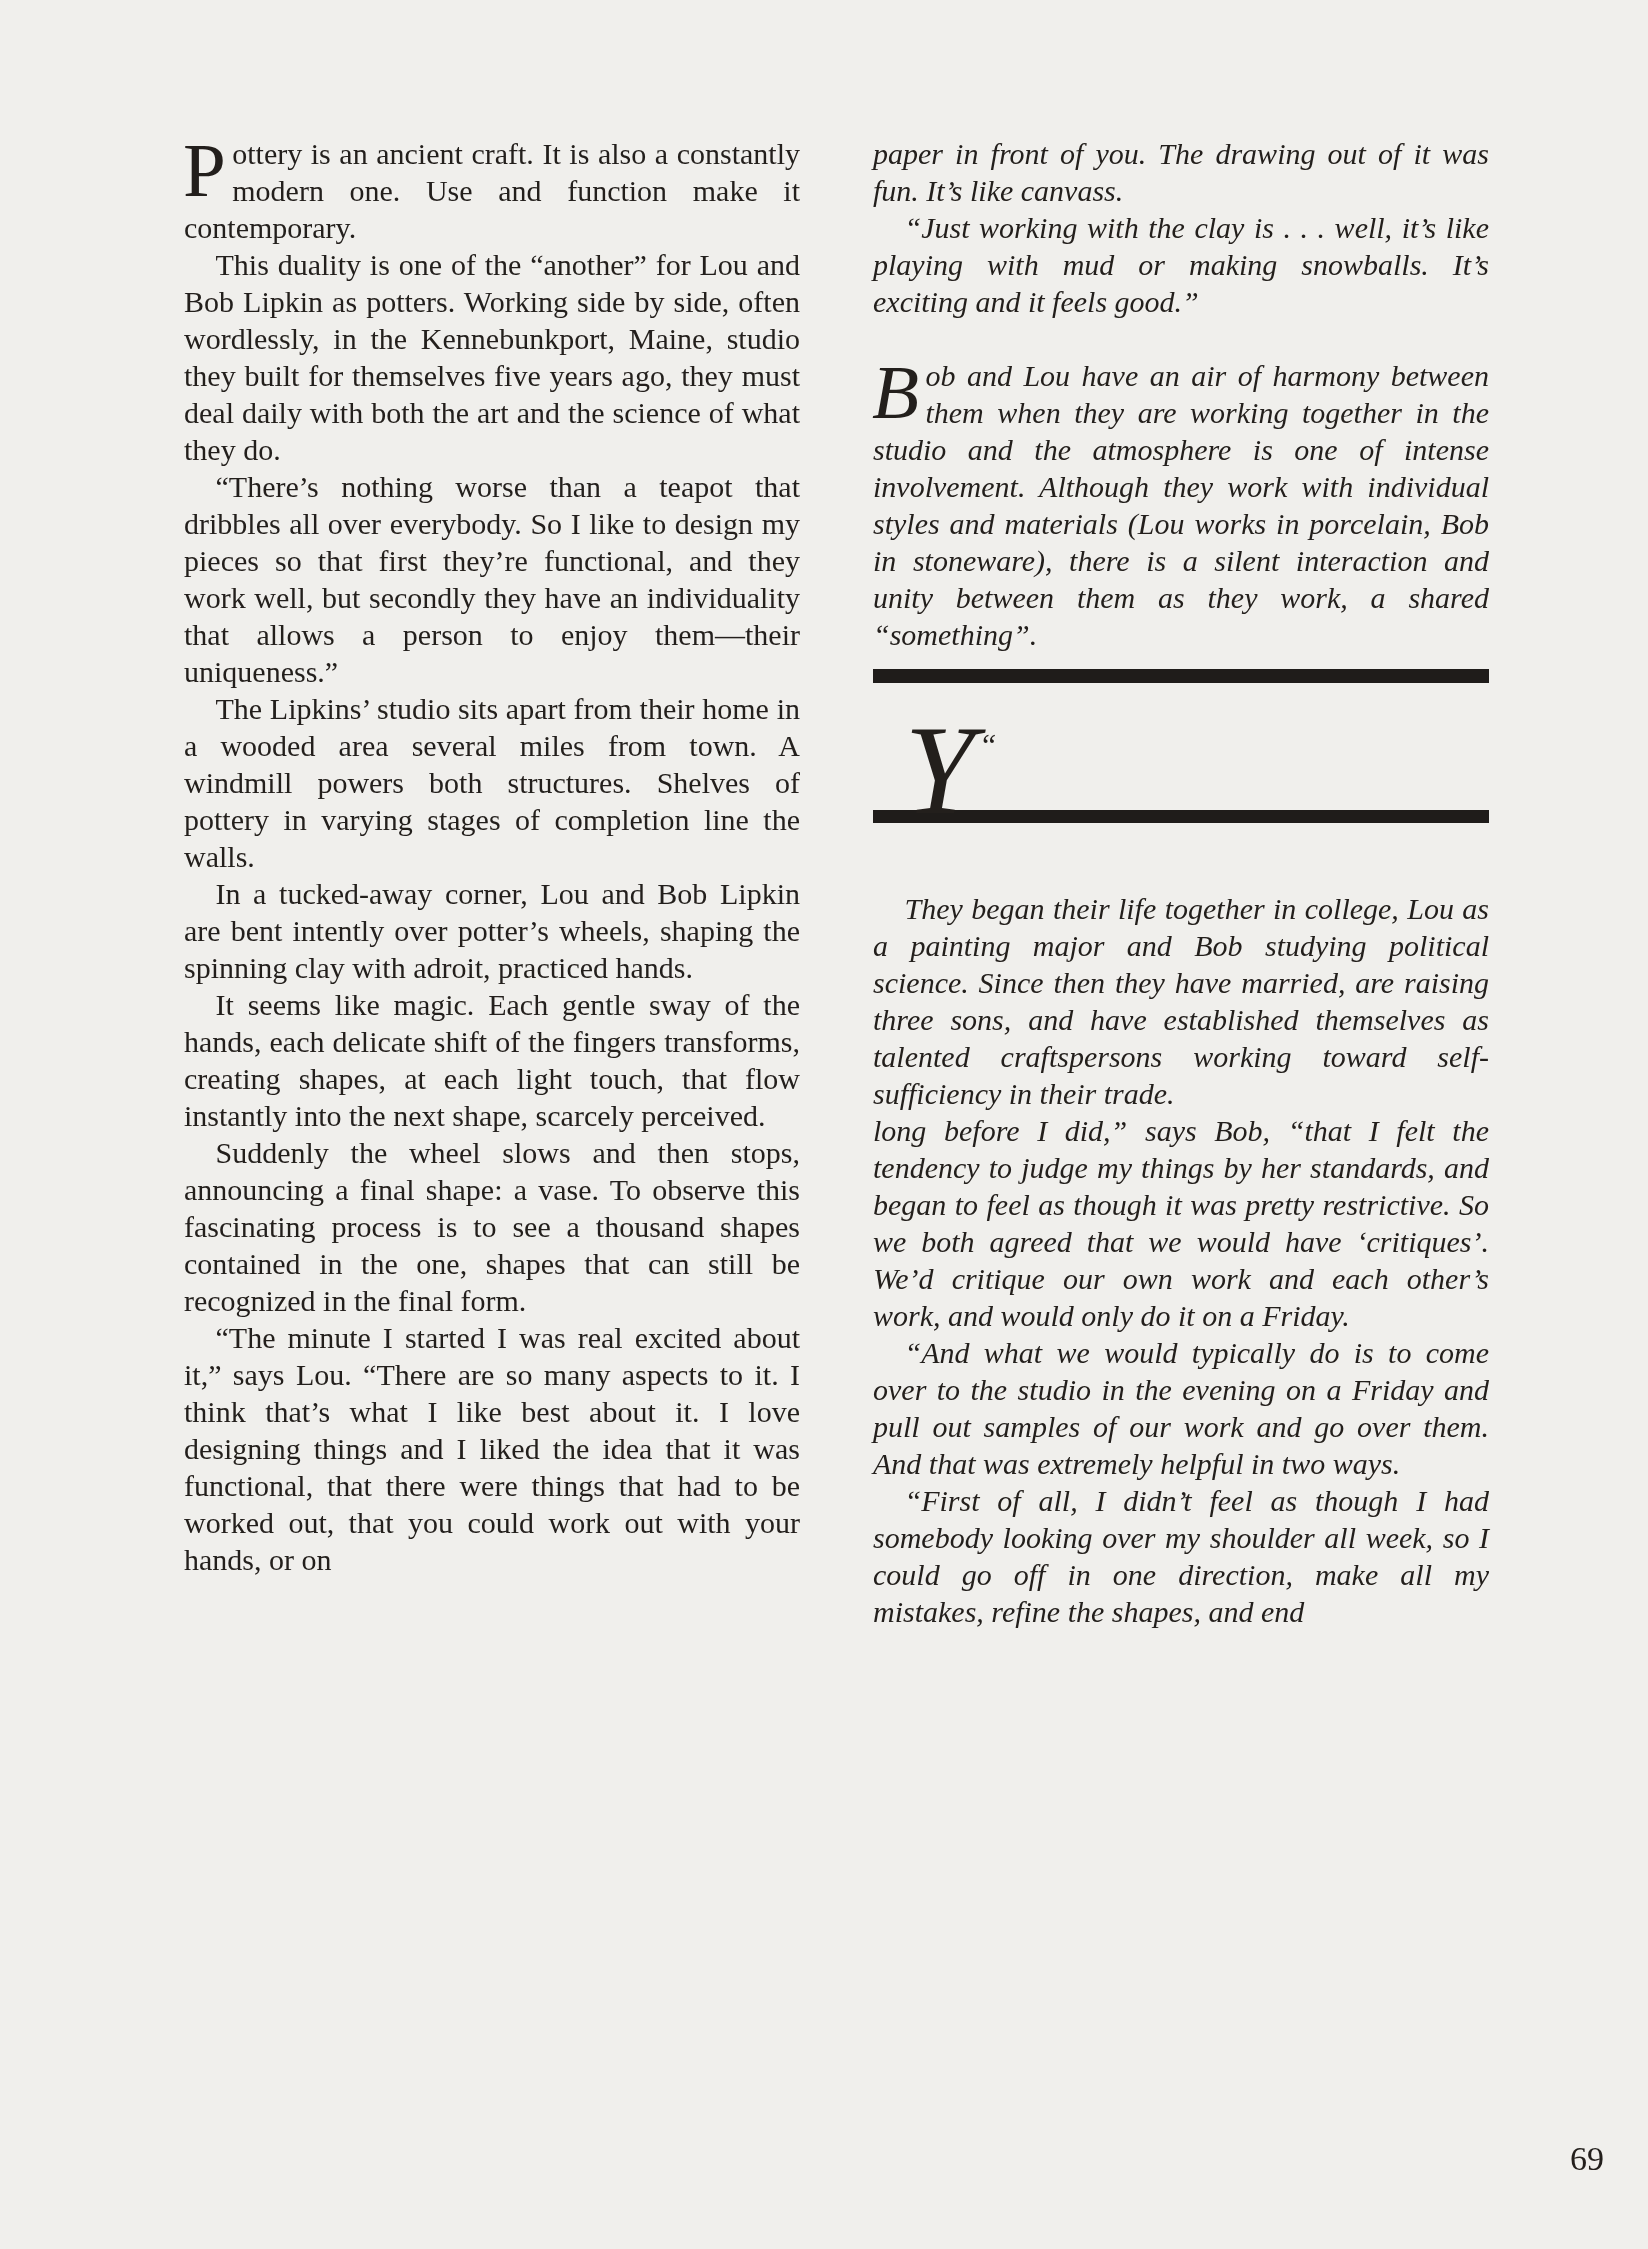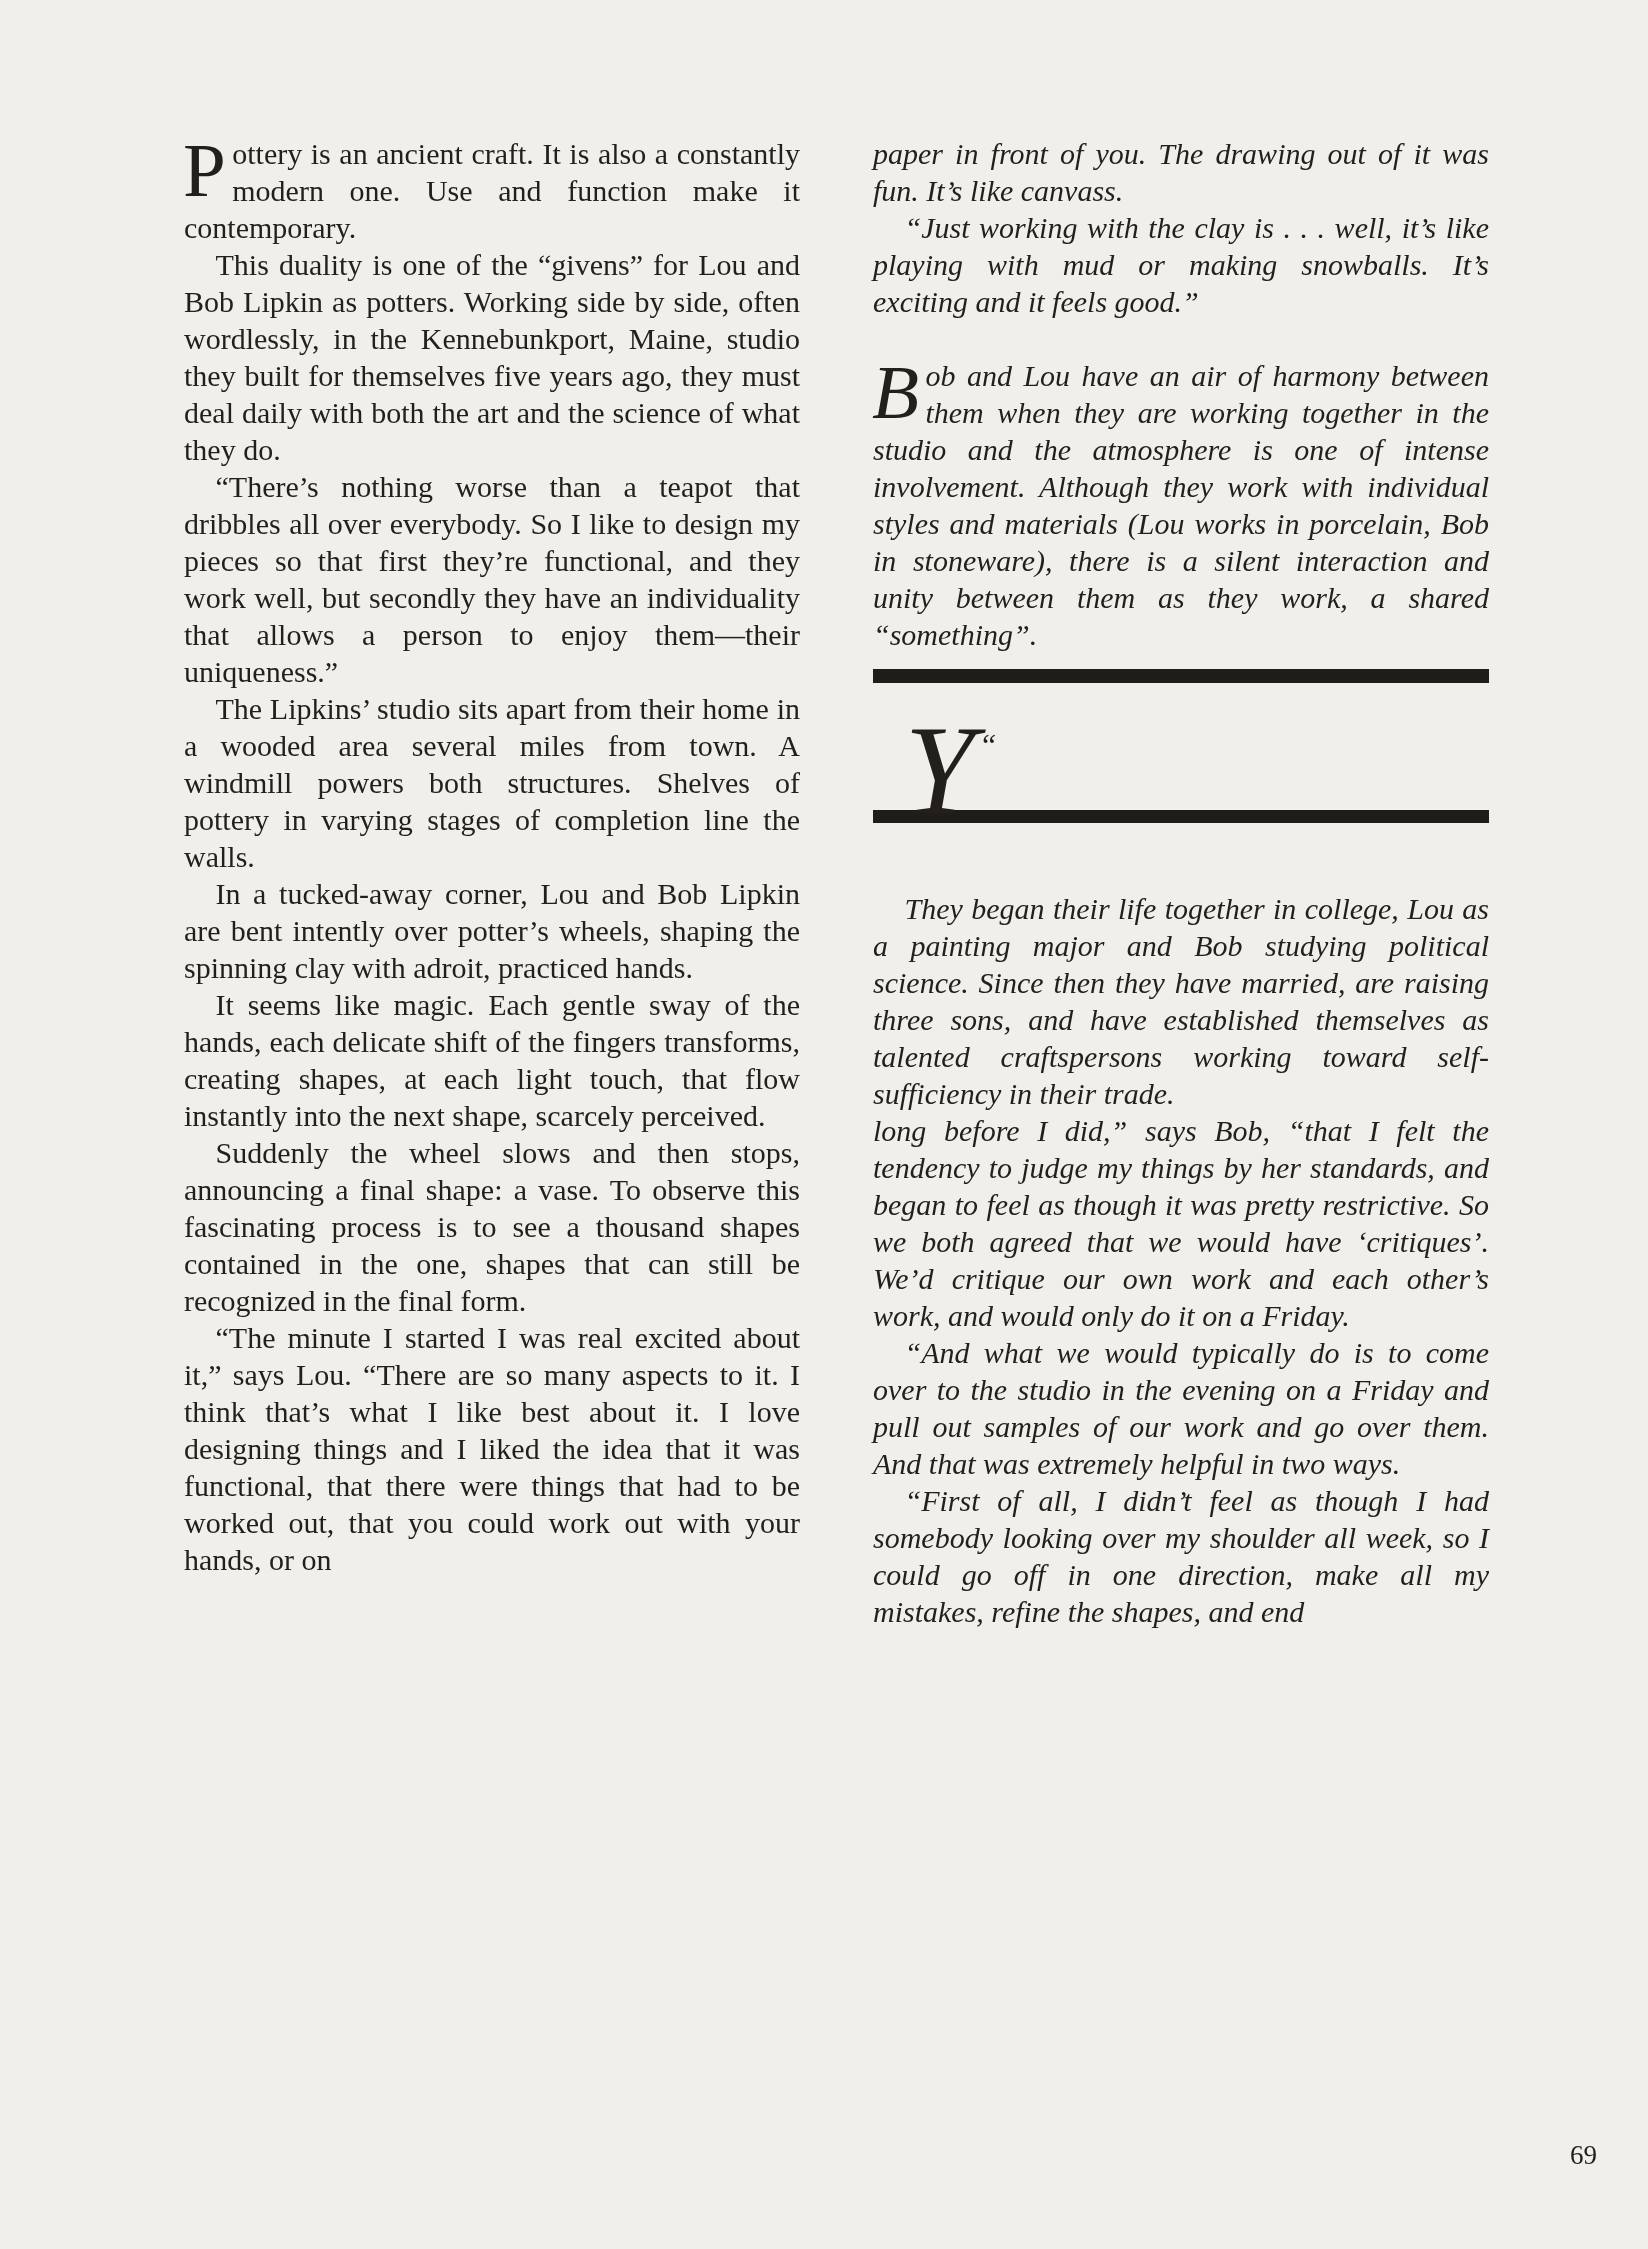--- a/index.html
+++ b/index.html
@@ -53,29 +53,29 @@
       float: left;
       font-size: 126px;
       line-height: 103px;
       margin: 0 4.5px 0 0;
     }
     .after-quote { margin-top: 67px !important; }
     .page-number {
       position: absolute;
       left: 1570px;
       top: 2140px;
-      font-size: 27px;
+      font-size: 34px;
     }
   </style>
 </head>
 <body>
 
 <div class="col col-left">
   <p class="noindent"><span class="dropcap">P</span><span>ottery is an ancient craft. It is also a constantly modern one. Use and function make it contemporary.</span></p>
-  <p>This duality is one of the “givens” for Lou and Bob Lipkin as potters. Working side by side, often wordlessly, in the Kennebunkport, Maine, studio they built for themselves five years ago, they must deal daily with both the art and the science of what they do.</p>
+  <p>This duality is one of the “another” for Lou and Bob Lipkin as potters. Working side by side, often wordlessly, in the Kennebunkport, Maine, studio they built for themselves five years ago, they must deal daily with both the art and the science of what they do.</p>
   <p>“There’s nothing worse than a teapot that dribbles all over everybody. So I like to design my pieces so that first they’re functional, and they work well, but secondly they have an individuality that allows a person to enjoy them—their uniqueness.”</p>
   <p>The Lipkins’ studio sits apart from their home in a wooded area several miles from town. A windmill powers both structures. Shelves of pottery in varying stages of completion line the walls.</p>
   <p>In a tucked-away corner, Lou and Bob Lipkin are bent intently over potter’s wheels, shaping the spinning clay with adroit, practiced hands.</p>
   <p>It seems like magic. Each gentle sway of the hands, each delicate shift of the fingers transforms, creating shapes, at each light touch, that flow instantly into the next shape, scarcely perceived.</p>
   <p>Suddenly the wheel slows and then stops, announcing a final shape: a vase. To observe this fascinating process is to see a thousand shapes contained in the one, shapes that can still be recognized in the final form.</p>
   <p>“The minute I started I was real excited about it,” says Lou. “There are so many aspects to it. I think that’s what I like best about it. I love designing things and I liked the idea that it was functional, that there were things that had to be worked out, that you could work out with your hands, or on</p>
 </div>
 
 <div class="col col-right">
   <p class="noindent">paper in front of you. The drawing out of it was fun. It’s like canvass.</p>

